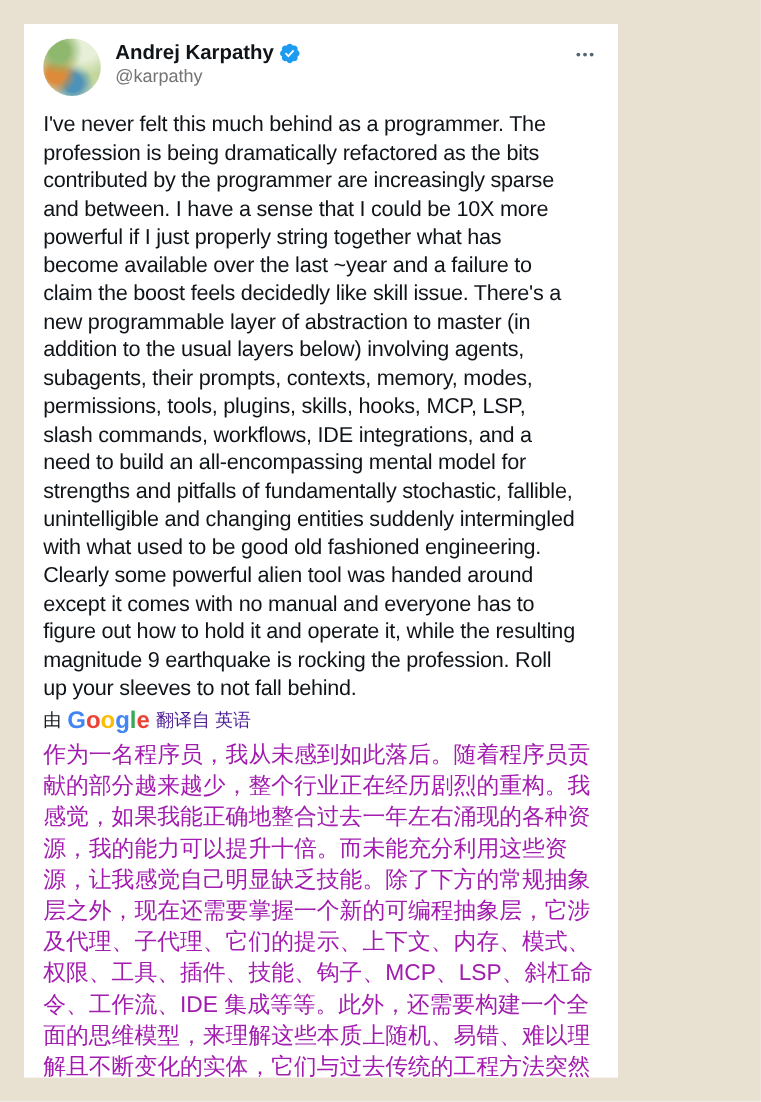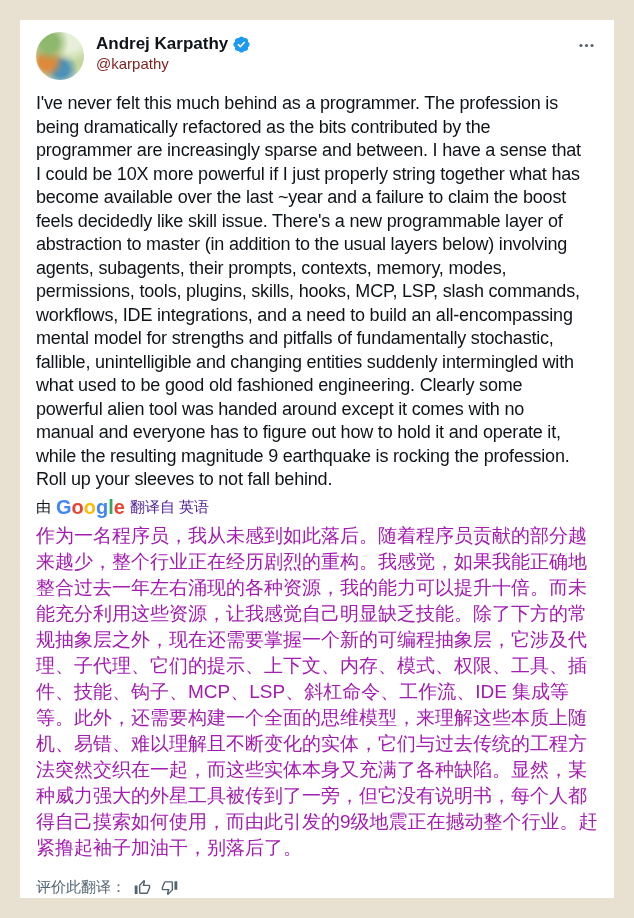--- a/index.html
+++ b/index.html
@@ -4,42 +4,42 @@
 <style>
   html,body{margin:0;padding:0;}
   body{
     width:634px;height:918px;overflow:hidden;
     background:#e8e0d1;
     font-family:"Liberation Sans","DejaVu Sans",sans-serif;
     -webkit-font-smoothing:antialiased;
   }
   .page{box-sizing:border-box;width:634px;height:918px;padding:20px;}
   .card{
-    box-sizing:border-box;background:#ffffff;width:594px;height:878px;
+    box-sizing:border-box;background:#ffffff;width:495px;height:878px;
     padding:12px 16px 10px 16px;display:flex;flex-direction:column;overflow:hidden;
   }
   
   .header{display:flex;align-items:flex-start;gap:12px;margin-bottom:10px;}
   .avatar{
     width:48px;height:48px;border-radius:50%;flex:0 0 48px;cursor:pointer;
     background:
       radial-gradient(circle at 28% 22%, #8fb86f 0 16%, rgba(0,0,0,0) 38%),
       radial-gradient(circle at 72% 18%, #e7efd8 0 18%, rgba(0,0,0,0) 42%),
       radial-gradient(circle at 22% 62%, #dd8a3a 0 14%, rgba(0,0,0,0) 36%),
       radial-gradient(circle at 52% 78%, #4d92b8 0 15%, rgba(0,0,0,0) 38%),
       radial-gradient(circle at 82% 58%, #c3d79d 0 17%, rgba(0,0,0,0) 40%),
       radial-gradient(circle at 46% 42%, #e6c276 0 12%, rgba(0,0,0,0) 32%),
       radial-gradient(circle at 64% 64%, #b65c48 0 9%, rgba(0,0,0,0) 26%),
       #cfdfb9;
   }
   .id-block{flex:1 1 auto;min-width:0;padding-top:2px;}
   .name-row{display:flex;align-items:center;gap:4px;}
   .display-name{font-size:17px;font-weight:700;color:#0f1419;line-height:20px;cursor:pointer;}
   .verified{width:19px;height:19px;flex:0 0 19px;margin-top:1px;}
-  .handle{font-size:15px;color:#7f1d1d;line-height:20px;cursor:pointer;}
+  .handle{font-size:15px;color:#737373;line-height:20px;cursor:pointer;}
   .more-btn{
     border:none;background:none;padding:2px;margin-top:2px;cursor:pointer;
     color:#536471;line-height:0;
   }
   
   .text-en{
     margin:2px 16px 0 0;font-size:18px;line-height:23.5px;letter-spacing:-0.2px;
     color:#0f1419;white-space:pre-wrap;overflow-wrap:break-word;
   }
   .google-row{

